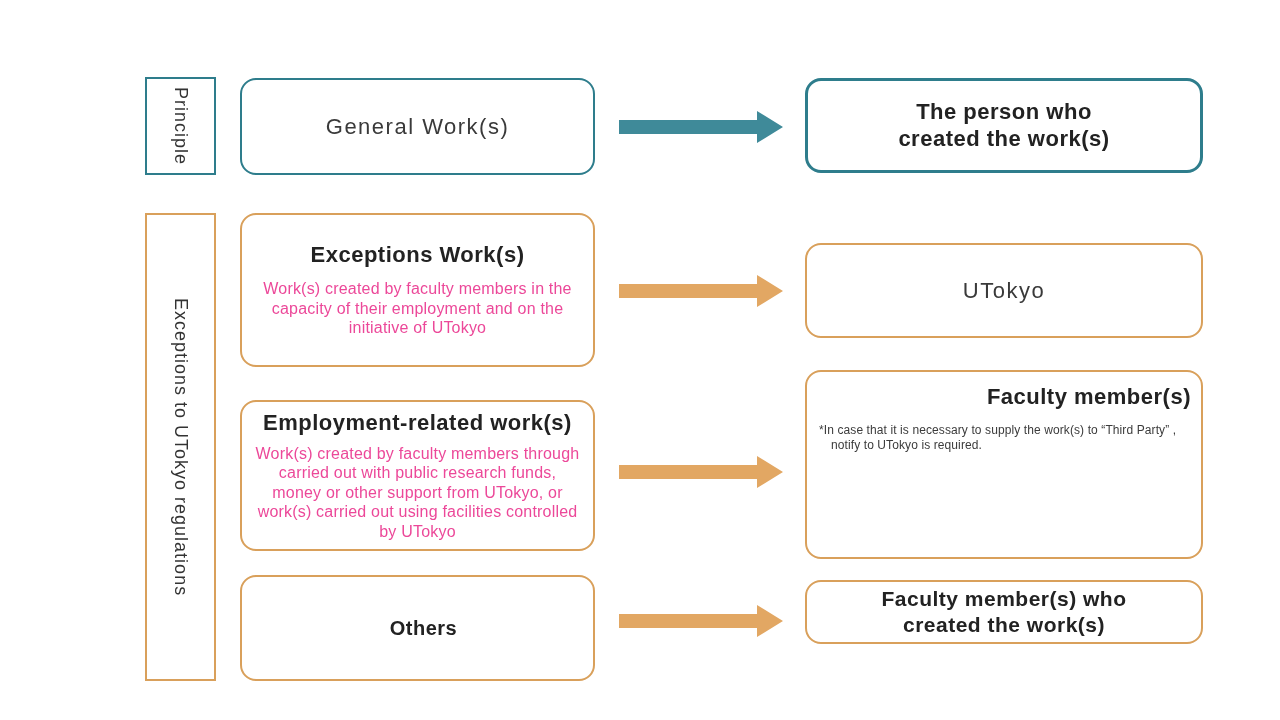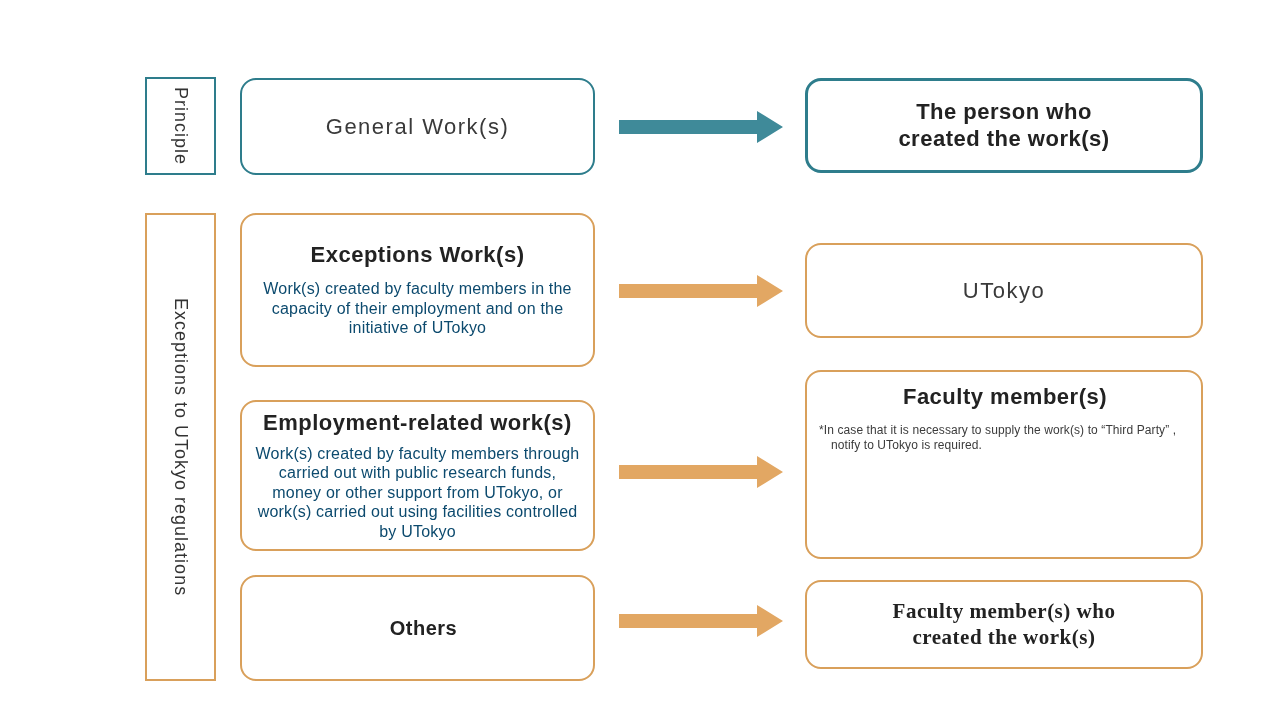--- a/index.html
+++ b/index.html
@@ -58,25 +58,25 @@
     letter-spacing: 0.5px;
     color: #222222;
     line-height: 1.22;
   }
   .prewrap { white-space: pre-line; }
   .desc {
     margin-top: 10px;
     font-size: 16px;
     line-height: 1.22;
     letter-spacing: 0.2px;
-    color: #0c4a6e;
+    color: #ec4899;
   }
 
   
-  .note-box { justify-content: flex-start; padding: 12px 10px 2px 12px; }
+  .note-box { justify-content: flex-start; padding: 12px 10px 2px 12px; align-items: flex-end; }
   .notes {
     margin-top: 12px;
     text-align: left;
     font-size: 12px;
     line-height: 1.23;
     letter-spacing: 0.1px;
     color: #3b3b3b;
     width: 100%;
   }
   .note {
@@ -142,18 +142,18 @@
   </div>
 
   <div class="abs fbox orange" style="left:240px; top:575px; width:355px; height:106px;padding-left:24px;">
     <span class="title-bold" style="font-size:20px;">Others</span>
   </div>
 
   <svg class="abs arrow-svg" style="left:617px; top:603px;" width="168" height="36" viewBox="0 0 168 36">
     <polygon points="2,11 140,11 140,2 166,18 140,34 140,25 2,25" fill="#E2A763"></polygon>
   </svg>
 
-  <div class="abs fbox orange" style="left:805px; top:580px; width:398px; height:89px;font-family:Liberation Serif, serif;">
+  <div class="abs fbox orange" style="left:805px; top:580px; width:398px; height:64px;">
     <span class="title-bold prewrap" style="font-size:21px;">Faculty member(s) who
 created the work(s)</span>
   </div>
 
 </div>
 
 </body></html>

